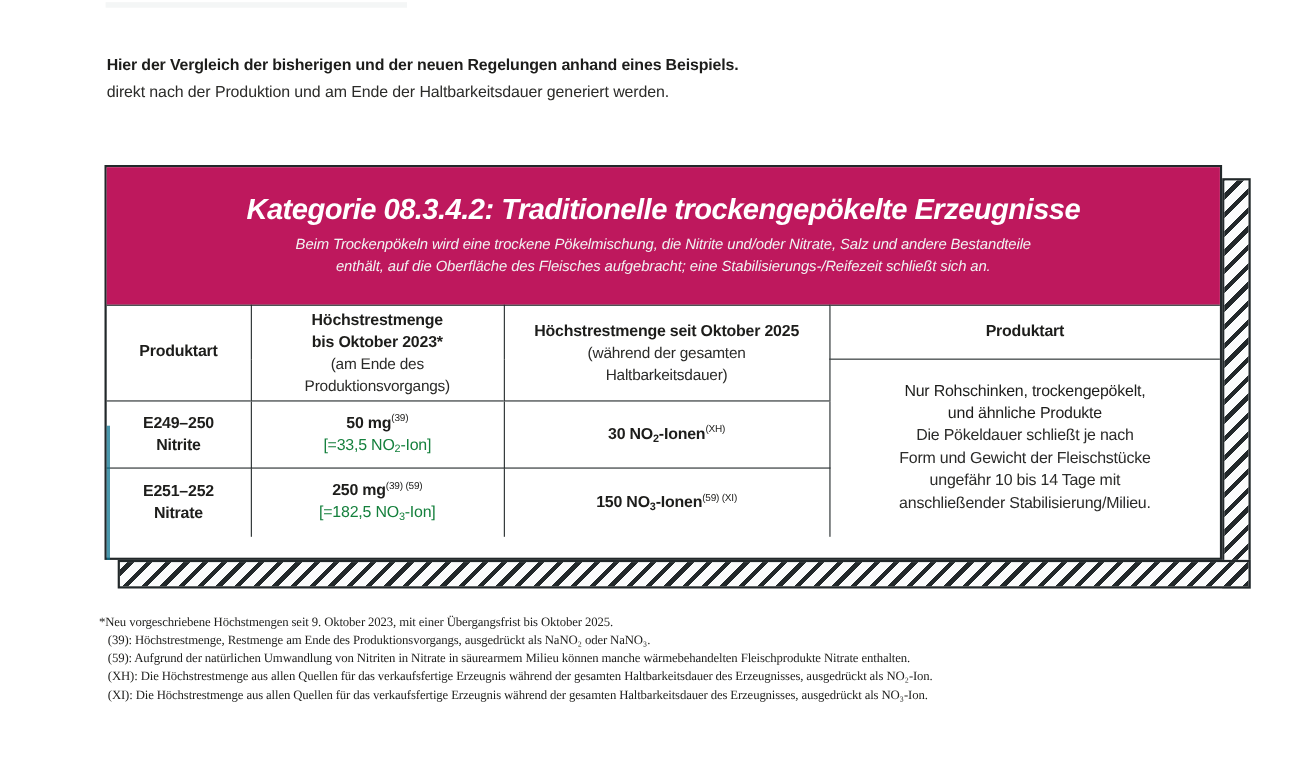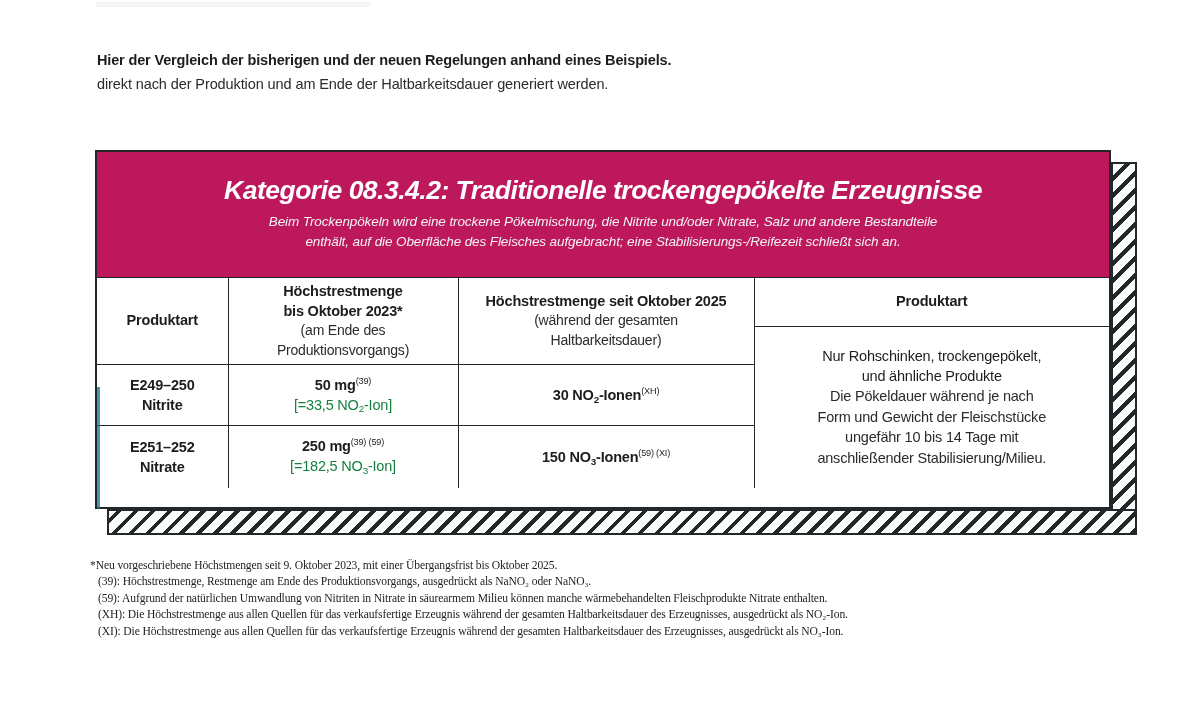--- a/index.html
+++ b/index.html
@@ -283,21 +283,21 @@
           </td>
           <td class="no-right">
             <div class="hdr-bold">Produktart</div>
           </td>
         </tr>
 
         <tr>
           <td class="no-right no-bottom" rowspan="3">
             <div class="prod-bold">Nur Rohschinken, trockengepökelt,</div>
             <div class="prod-bold">und ähnliche Produkte</div>
-            <div class="prod-reg">Die Pökeldauer während je nach</div>
+            <div class="prod-reg">Die Pökeldauer schließt je nach</div>
             <div class="prod-reg">Form und Gewicht der Fleischstücke</div>
             <div class="prod-reg">ungefähr 10 bis 14 Tage mit</div>
             <div class="prod-reg">anschließender Stabilisierung/Milieu.</div>
           </td>
         </tr>
 
         <tr class="row-d1">
           <td class="no-left">
             <div class="cell-bold">E249–250</div>
             <div class="cell-bold">Nitrite</div>

